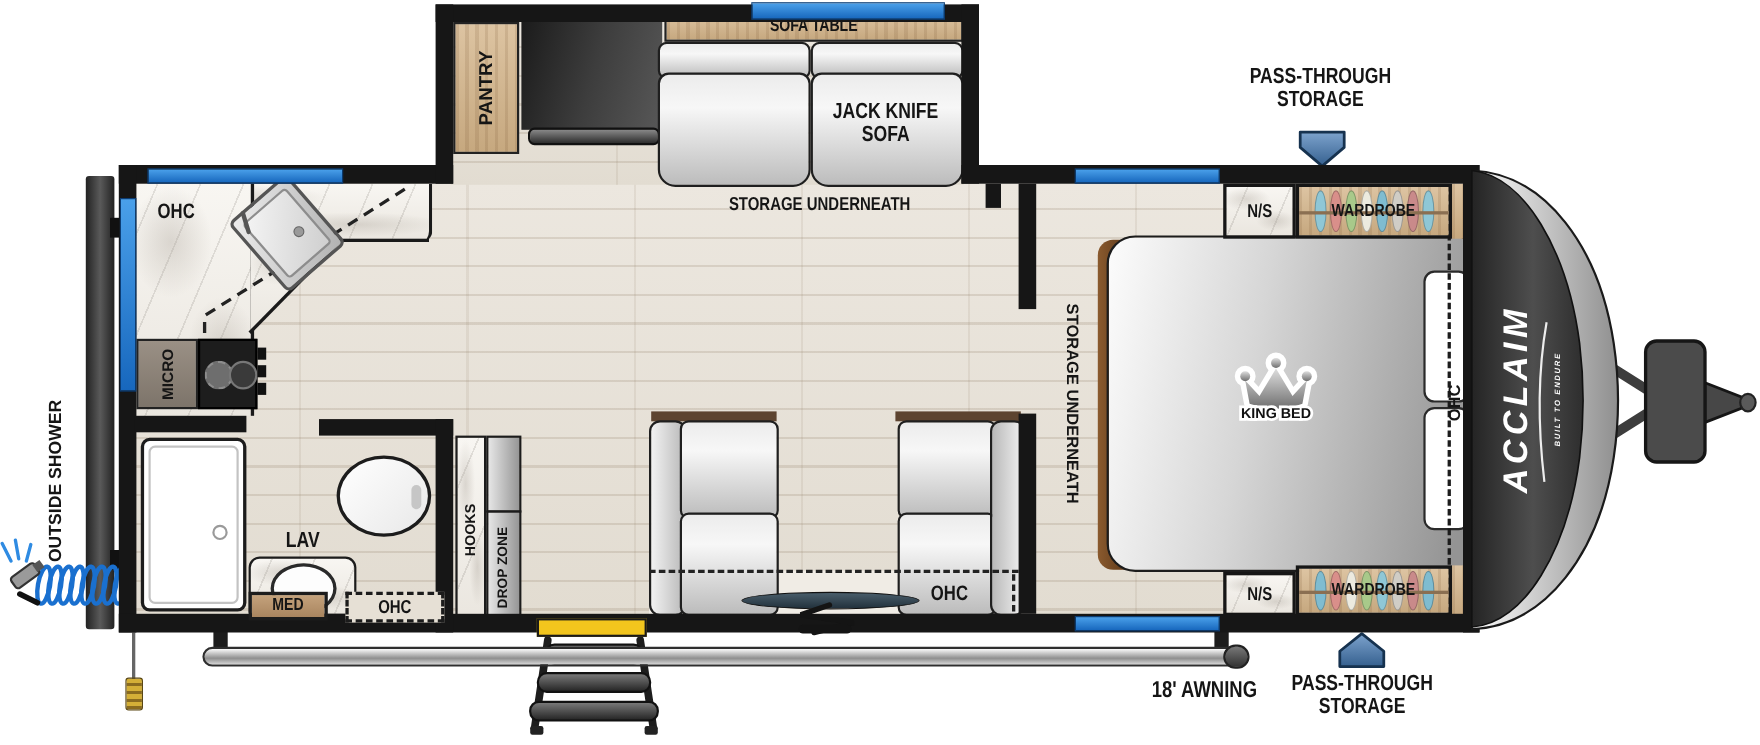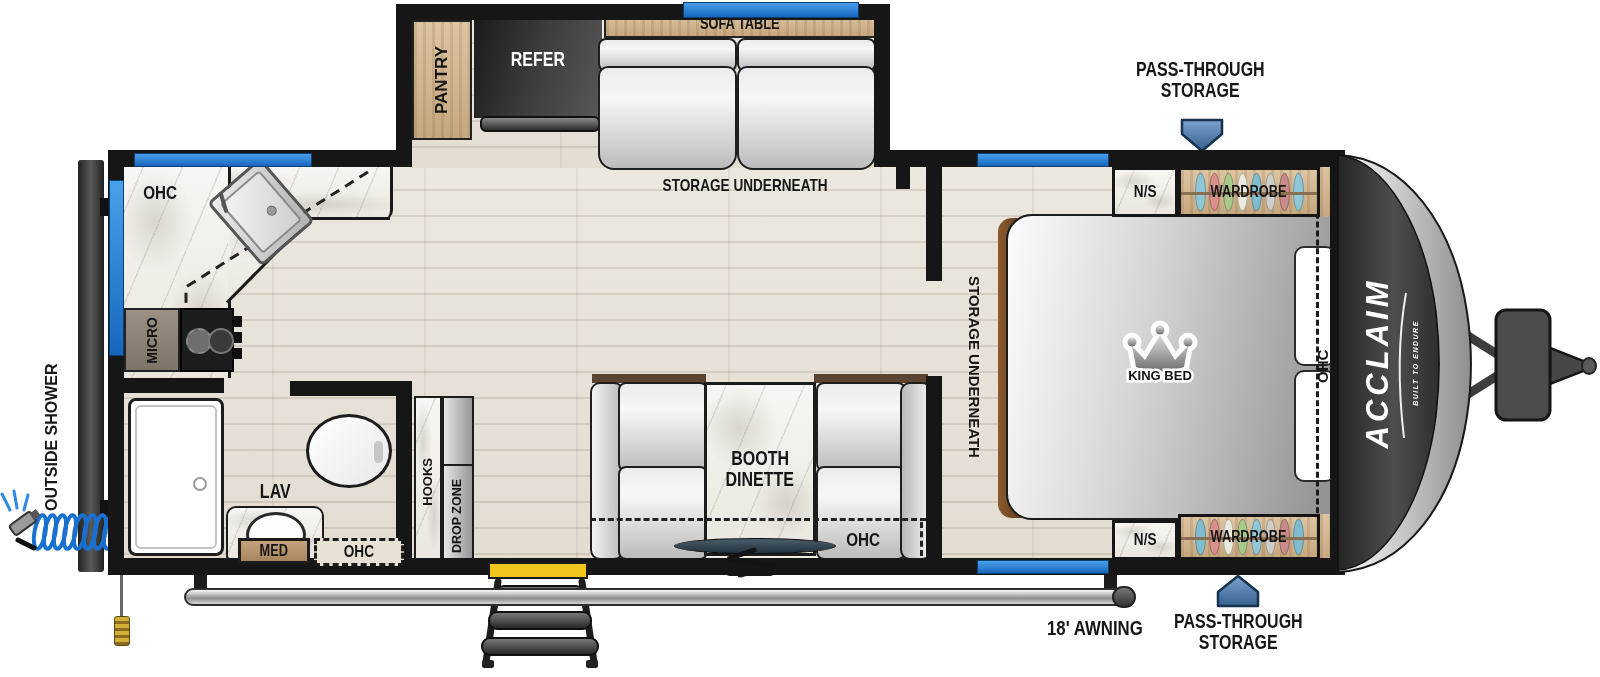--- a/index.html
+++ b/index.html
@@ -89,33 +89,34 @@
   <div class="win" style="left:134px;top:153px;width:176px;height:12px;"></div>
   <div class="win" style="left:109px;top:180px;width:13px;height:174px;"></div>
   <div class="win" style="left:683px;top:2px;width:174px;height:14px;"></div>
   <div class="win" style="left:977px;top:153px;width:130px;height:12px;"></div>
   <div class="win" style="left:977px;top:560px;width:130px;height:12px;"></div>
 
   <div class="abs wood cx lbl" style="left:412px;top:20px;width:60px;height:120px;border:2px solid #222;box-sizing:border-box;z-index:4;">
     <span class="vUp" style="font-size:17px;">PANTRY</span>
   </div>
   <div class="abs" style="left:474px;top:20px;width:128px;height:98px;background:linear-gradient(105deg,#1b1b1b,#3d3d3d 50%,#585858);z-index:4;"></div>
-  <div class="abs cx lbl" style="left:474px;top:34px;width:128px;height:50px;font-size:20px;color:#fff;">
-    <span class="sq">REFER</span>
-  </div>
   <div class="abs" style="left:480px;top:116px;width:116px;height:12px;background:linear-gradient(180deg,#888,#2e2e2e);border:2px solid #111;border-radius:6px;z-index:4;"></div>
 
   <div class="abs wood cx lbl" style="left:604px;top:10px;width:272px;height:28px;border:2px solid #222;box-sizing:border-box;font-size:16px;z-index:4;">
     <span class="sq">SOFA TABLE</span>
   </div>
 
   <div class="abs cush" style="left:598px;top:38px;width:135px;height:30px;border-radius:8px;z-index:4;"></div>
   <div class="abs cush" style="left:737px;top:38px;width:135px;height:30px;border-radius:8px;z-index:4;"></div>
   <div class="abs cush" style="left:598px;top:66px;width:135px;height:100px;border-radius:10px 10px 16px 16px;z-index:4;"></div>
   <div class="abs cush" style="left:737px;top:66px;width:135px;height:100px;border-radius:10px 10px 16px 16px;z-index:4;"></div>
+  <div class="abs cx lbl" style="left:740px;top:82px;width:130px;height:60px;font-size:20px;flex-direction:column;">
+    <span class="sq">JACK KNIFE</span>
+    <span class="sq">SOFA</span>
+  </div>
   <div class="abs cx lbl" style="left:640px;top:176px;width:210px;height:20px;font-size:17px;">
     <span class="sq">STORAGE UNDERNEATH</span>
   </div>
 
   <div class="abs marble" style="left:124px;top:167px;width:266px;height:53px;border-right:3px solid #1a1a1a;border-radius:0 0 10px 0;z-index:2;"></div>
   <div class="abs marble" style="left:124px;top:167px;width:104px;height:211px;border-right:3px solid #1a1a1a;z-index:2;"></div>
   <div class="abs marble" style="left:228px;top:217px;width:82px;height:86px;clip-path:polygon(0 0,100% 0,0 100%);z-index:2;"></div>
   <div class="abs" style="left:302px;top:217px;width:88px;height:3px;background:#1a1a1a;z-index:3;"></div>
   <div class="abs" style="left:227px;top:301px;width:119px;height:3px;background:#1a1a1a;transform-origin:0 50%;transform:rotate(-45.5deg);z-index:3;"></div>
 
@@ -148,21 +149,21 @@
     <div class="abs" style="right:14px;top:76px;width:10px;height:10px;border:2px solid #9a9a9a;border-radius:50%;"></div>
   </div>
   <div class="abs" style="left:306px;top:414px;width:86px;height:74px;border-radius:50%;background:linear-gradient(135deg,#ffffff,#e8e8e8);border:3px solid #1c1c1c;box-sizing:border-box;z-index:3;">
     <div class="abs" style="right:6px;top:24px;width:9px;height:22px;background:#c6c6c6;border-radius:5px;"></div>
   </div>
   <div class="abs cx lbl" style="left:250px;top:478px;width:50px;height:26px;font-size:20px;">
     <span class="sq">LAV</span>
   </div>
   <div class="abs marble" style="left:226px;top:506px;width:98px;height:54px;border:2px solid #1c1c1c;border-radius:10px 10px 4px 4px;box-sizing:border-box;z-index:3;"></div>
   <div class="abs" style="left:246px;top:512px;width:60px;height:46px;border-radius:50%;background:#fdfdfd;border:3px solid #2a2a2a;box-sizing:border-box;z-index:4;"></div>
-  <div class="abs cx lbl" style="left:238px;top:538px;width:72px;height:26px;background:linear-gradient(180deg,#c4a27c,#a9855f);border:3px solid #1c1c1c;box-sizing:border-box;font-size:16px;z-index:5;">
+  <div class="abs cx lbl" style="left:226px;top:538px;width:72px;height:26px;background:linear-gradient(180deg,#c4a27c,#a9855f);border:3px solid #1c1c1c;box-sizing:border-box;font-size:16px;z-index:5;">
     <span class="sq">MED</span>
   </div>
   <div class="abs cx lbl" style="left:314px;top:538px;width:90px;height:28px;background:#e6e0d5;border:3px dashed #1c1c1c;box-sizing:border-box;font-size:17px;z-index:5;">
     <span class="sq">OHC</span>
   </div>
 
   <div class="abs marble cx" style="left:414px;top:396px;width:28px;height:172px;border:2px solid #1c1c1c;box-sizing:border-box;z-index:3;">
     <span class="lbl vUp" style="font-size:13px;">HOOKS</span>
   </div>
   <div class="abs gcab" style="left:442px;top:396px;width:32px;height:70px;box-sizing:border-box;z-index:3;"></div>
@@ -188,24 +189,20 @@
 
   <div class="abs" style="left:590px;top:519px;width:338px;height:40px;background:#f0ece5;z-index:2;"></div>
   <div class="abs" style="left:592px;top:374px;width:114px;height:9px;background:#5d4430;z-index:3;"></div>
   <div class="abs" style="left:814px;top:374px;width:114px;height:9px;background:#5d4430;z-index:3;"></div>
   <div class="abs cush" style="left:590px;top:382px;width:30px;height:174px;border-radius:10px;background:linear-gradient(90deg,#f2f2f2,#b9b9b9);z-index:3;"></div>
   <div class="abs cush" style="left:618px;top:382px;width:86px;height:86px;border-radius:8px;z-index:3;"></div>
   <div class="abs cush" style="left:618px;top:466px;width:86px;height:90px;border-radius:8px;z-index:3;"></div>
   <div class="abs cush" style="left:816px;top:382px;width:86px;height:86px;border-radius:8px;z-index:3;"></div>
   <div class="abs cush" style="left:816px;top:466px;width:86px;height:90px;border-radius:8px;z-index:3;"></div>
   <div class="abs cush" style="left:900px;top:382px;width:28px;height:174px;border-radius:10px;background:linear-gradient(90deg,#b9b9b9,#f2f2f2);z-index:3;"></div>
-  <div class="abs marble cx lbl" style="left:704px;top:382px;width:112px;height:174px;border:3px solid #1c1c1c;box-sizing:border-box;font-size:20px;flex-direction:column;z-index:4;">
-    <span class="sq">BOOTH</span>
-    <span class="sq">DINETTE</span>
-  </div>
   <div class="abs" style="left:590px;top:518px;width:336px;height:0;border-top:3px dashed #222;z-index:4;"></div>
   <div class="abs" style="left:920px;top:522px;width:0;height:34px;border-left:3px dashed #222;z-index:4;"></div>
   <div class="abs cx lbl" style="left:838px;top:526px;width:50px;height:28px;font-size:19px;z-index:5;">
     <span class="sq">OHC</span>
   </div>
 
   <div class="abs" style="left:674px;top:538px;width:160px;height:14px;border-radius:50%;background:linear-gradient(180deg,#4a5e6b,#22313c);border:1px solid #111;z-index:7;"></div>
   <svg style="left:724px;top:548px;z-index:7;" width="56" height="32" viewBox="0 0 56 32">
     <path d="M30,2 L4,11 L52,18 L16,27" fill="none" stroke="#141414" stroke-width="5" stroke-linecap="round"></path>
   </svg>

